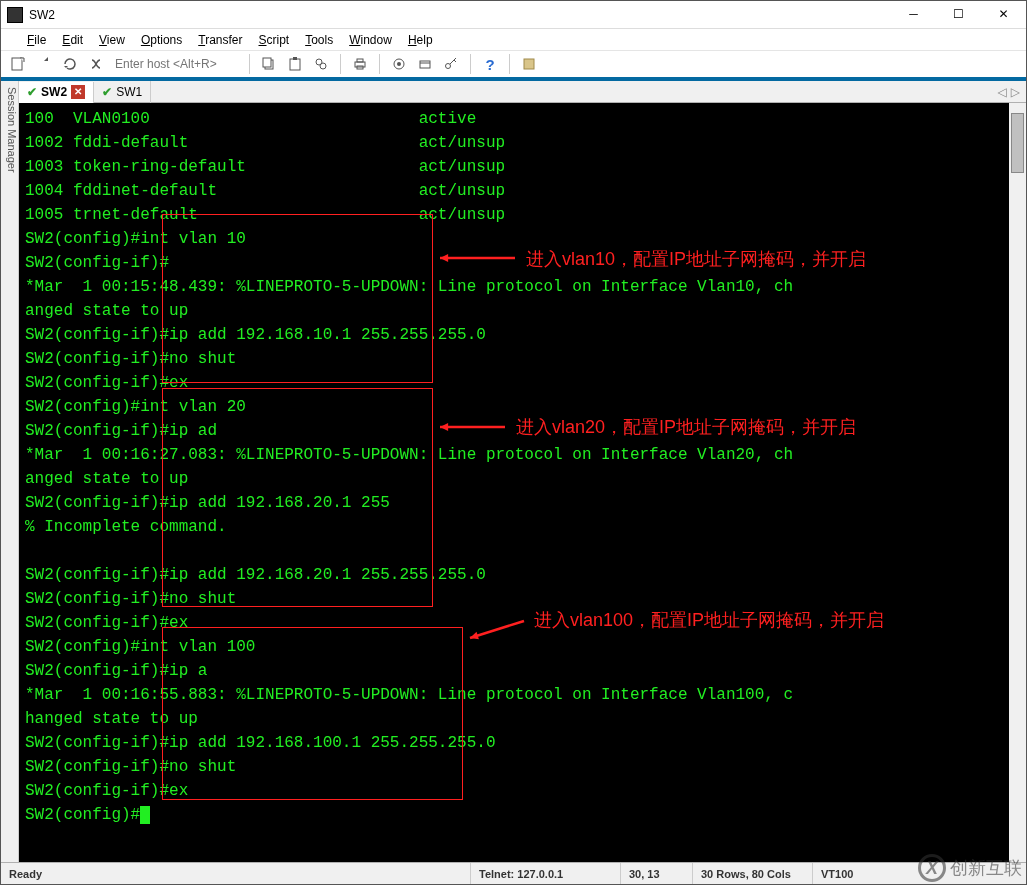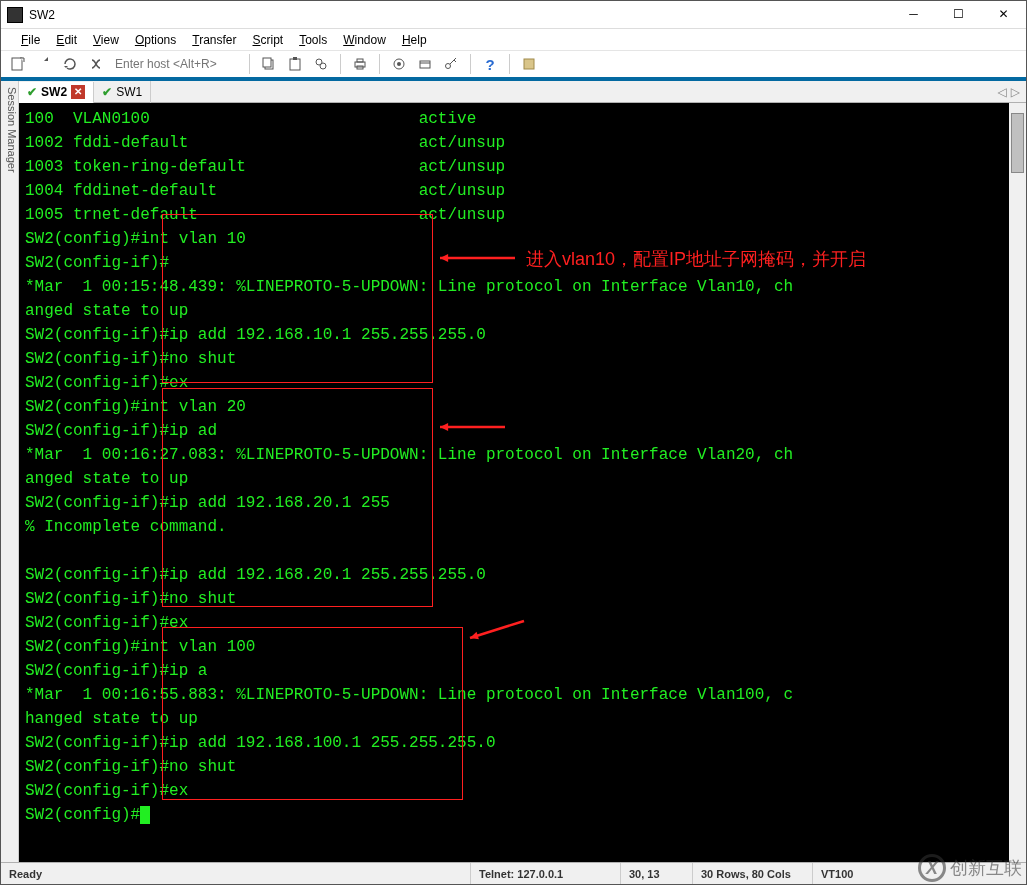--- a/index.html
+++ b/index.html
@@ -31,21 +31,21 @@
     display: flex; align-items: center; justify-content: center;
     font-family: "Segoe UI Symbol"; font-size: 12px;
   }
   .app-icon { width: 16px; height: 16px; background:#333; border:1px solid #000; display:inline-block;}
   
   .menubar {
     height: 22px;
     background: #fff;
     display: flex;
     align-items: center;
-    padding-left: 12px;
+    padding-left: 18px;
     gap: 0;
     border-bottom: 1px solid #e5e5e5;
   }
   .menu-item {
     padding: 2px 8px;
     font-size: 12px;
   }
   .menu-item u { text-decoration: underline; }
   
   .toolbar {
@@ -302,24 +302,24 @@
         <span>▷</span>
       </div>
     </div>
     <div class="terminal" id="terminal"><div>100  VLAN0100                            active</div><div>1002 fddi-default                        act/unsup</div><div>1003 token-ring-default                  act/unsup</div><div>1004 fddinet-default                     act/unsup</div><div>1005 trnet-default                       act/unsup</div><div>SW2(config)#int vlan 10</div><div>SW2(config-if)#</div><div>*Mar  1 00:15:48.439: %LINEPROTO-5-UPDOWN: Line protocol on Interface Vlan10, ch</div><div>anged state to up</div><div>SW2(config-if)#ip add 192.168.10.1 255.255.255.0</div><div>SW2(config-if)#no shut</div><div>SW2(config-if)#ex</div><div>SW2(config)#int vlan 20</div><div>SW2(config-if)#ip ad</div><div>*Mar  1 00:16:27.083: %LINEPROTO-5-UPDOWN: Line protocol on Interface Vlan20, ch</div><div>anged state to up</div><div>SW2(config-if)#ip add 192.168.20.1 255</div><div>% Incomplete command.</div><div> </div><div>SW2(config-if)#ip add 192.168.20.1 255.255.255.0</div><div>SW2(config-if)#no shut</div><div>SW2(config-if)#ex</div><div>SW2(config)#int vlan 100</div><div>SW2(config-if)#ip a</div><div>*Mar  1 00:16:55.883: %LINEPROTO-5-UPDOWN: Line protocol on Interface Vlan100, c</div><div>hanged state to up</div><div>SW2(config-if)#ip add 192.168.100.1 255.255.255.0</div><div>SW2(config-if)#no shut</div><div>SW2(config-if)#ex</div><div>SW2(config)#<span class="cursor"> </span></div>
       <div class="terminal-scroll">
         <div class="terminal-scroll-thumb"></div>
       </div>
     <div class="annotation-box" style="top: 111px; left: 143px; width: 271px; height: 169px;"></div><div class="annotation-text" style="top: 144px; left: 507px;">进入vlan10，配置IP地址子网掩码，并开启</div><svg class="arrow" width="91" height="16" style="left: 413px; top: 147px;">
           <line x1="83" y1="8" x2="8" y2="8" stroke="#ff2020" stroke-width="2.5"></line>
           <polygon points="8,8 16.10402392117409,4.085310192998926 16.10402392117409,11.914689807001071" fill="#ff2020"></polygon>
-        </svg><div class="annotation-box" style="top: 285px; left: 143px; width: 271px; height: 219px;"></div><svg class="arrow" width="81" height="16" style="left: 413px; top: 316px;">
+        </svg><div class="annotation-box" style="top: 285px; left: 143px; width: 271px; height: 219px;"></div><div class="annotation-text" style="top: 312px; left: 497px;">进入vlan20，配置IP地址子网掩码，并开启</div><svg class="arrow" width="81" height="16" style="left: 413px; top: 316px;">
           <line x1="73" y1="8" x2="8" y2="8" stroke="#ff2020" stroke-width="2.5"></line>
           <polygon points="8,8 16.10402392117409,4.085310192998926 16.10402392117409,11.914689807001071" fill="#ff2020"></polygon>
-        </svg><div class="annotation-box" style="top: 524px; left: 143px; width: 301px; height: 173px;"></div><svg class="arrow" width="70" height="33" style="left: 443px; top: 510px;">
+        </svg><div class="annotation-box" style="top: 524px; left: 143px; width: 301px; height: 173px;"></div><div class="annotation-text" style="top: 505px; left: 515px;">进入vlan100，配置IP地址子网掩码，并开启</div><svg class="arrow" width="70" height="33" style="left: 443px; top: 510px;">
           <line x1="62" y1="8" x2="8" y2="25" stroke="#ff2020" stroke-width="2.5"></line>
           <polygon points="8,25 14.554491090224541,18.832452144639078 16.905543200144315,26.30050002320776" fill="#ff2020"></polygon>
         </svg></div>
   </div>
 </div>
 
 <div class="statusbar">
   <div class="status-cell ready">Ready</div>
   <div class="status-cell telnet">Telnet: 127.0.0.1</div>
   <div class="status-cell pos">30,  13</div>

